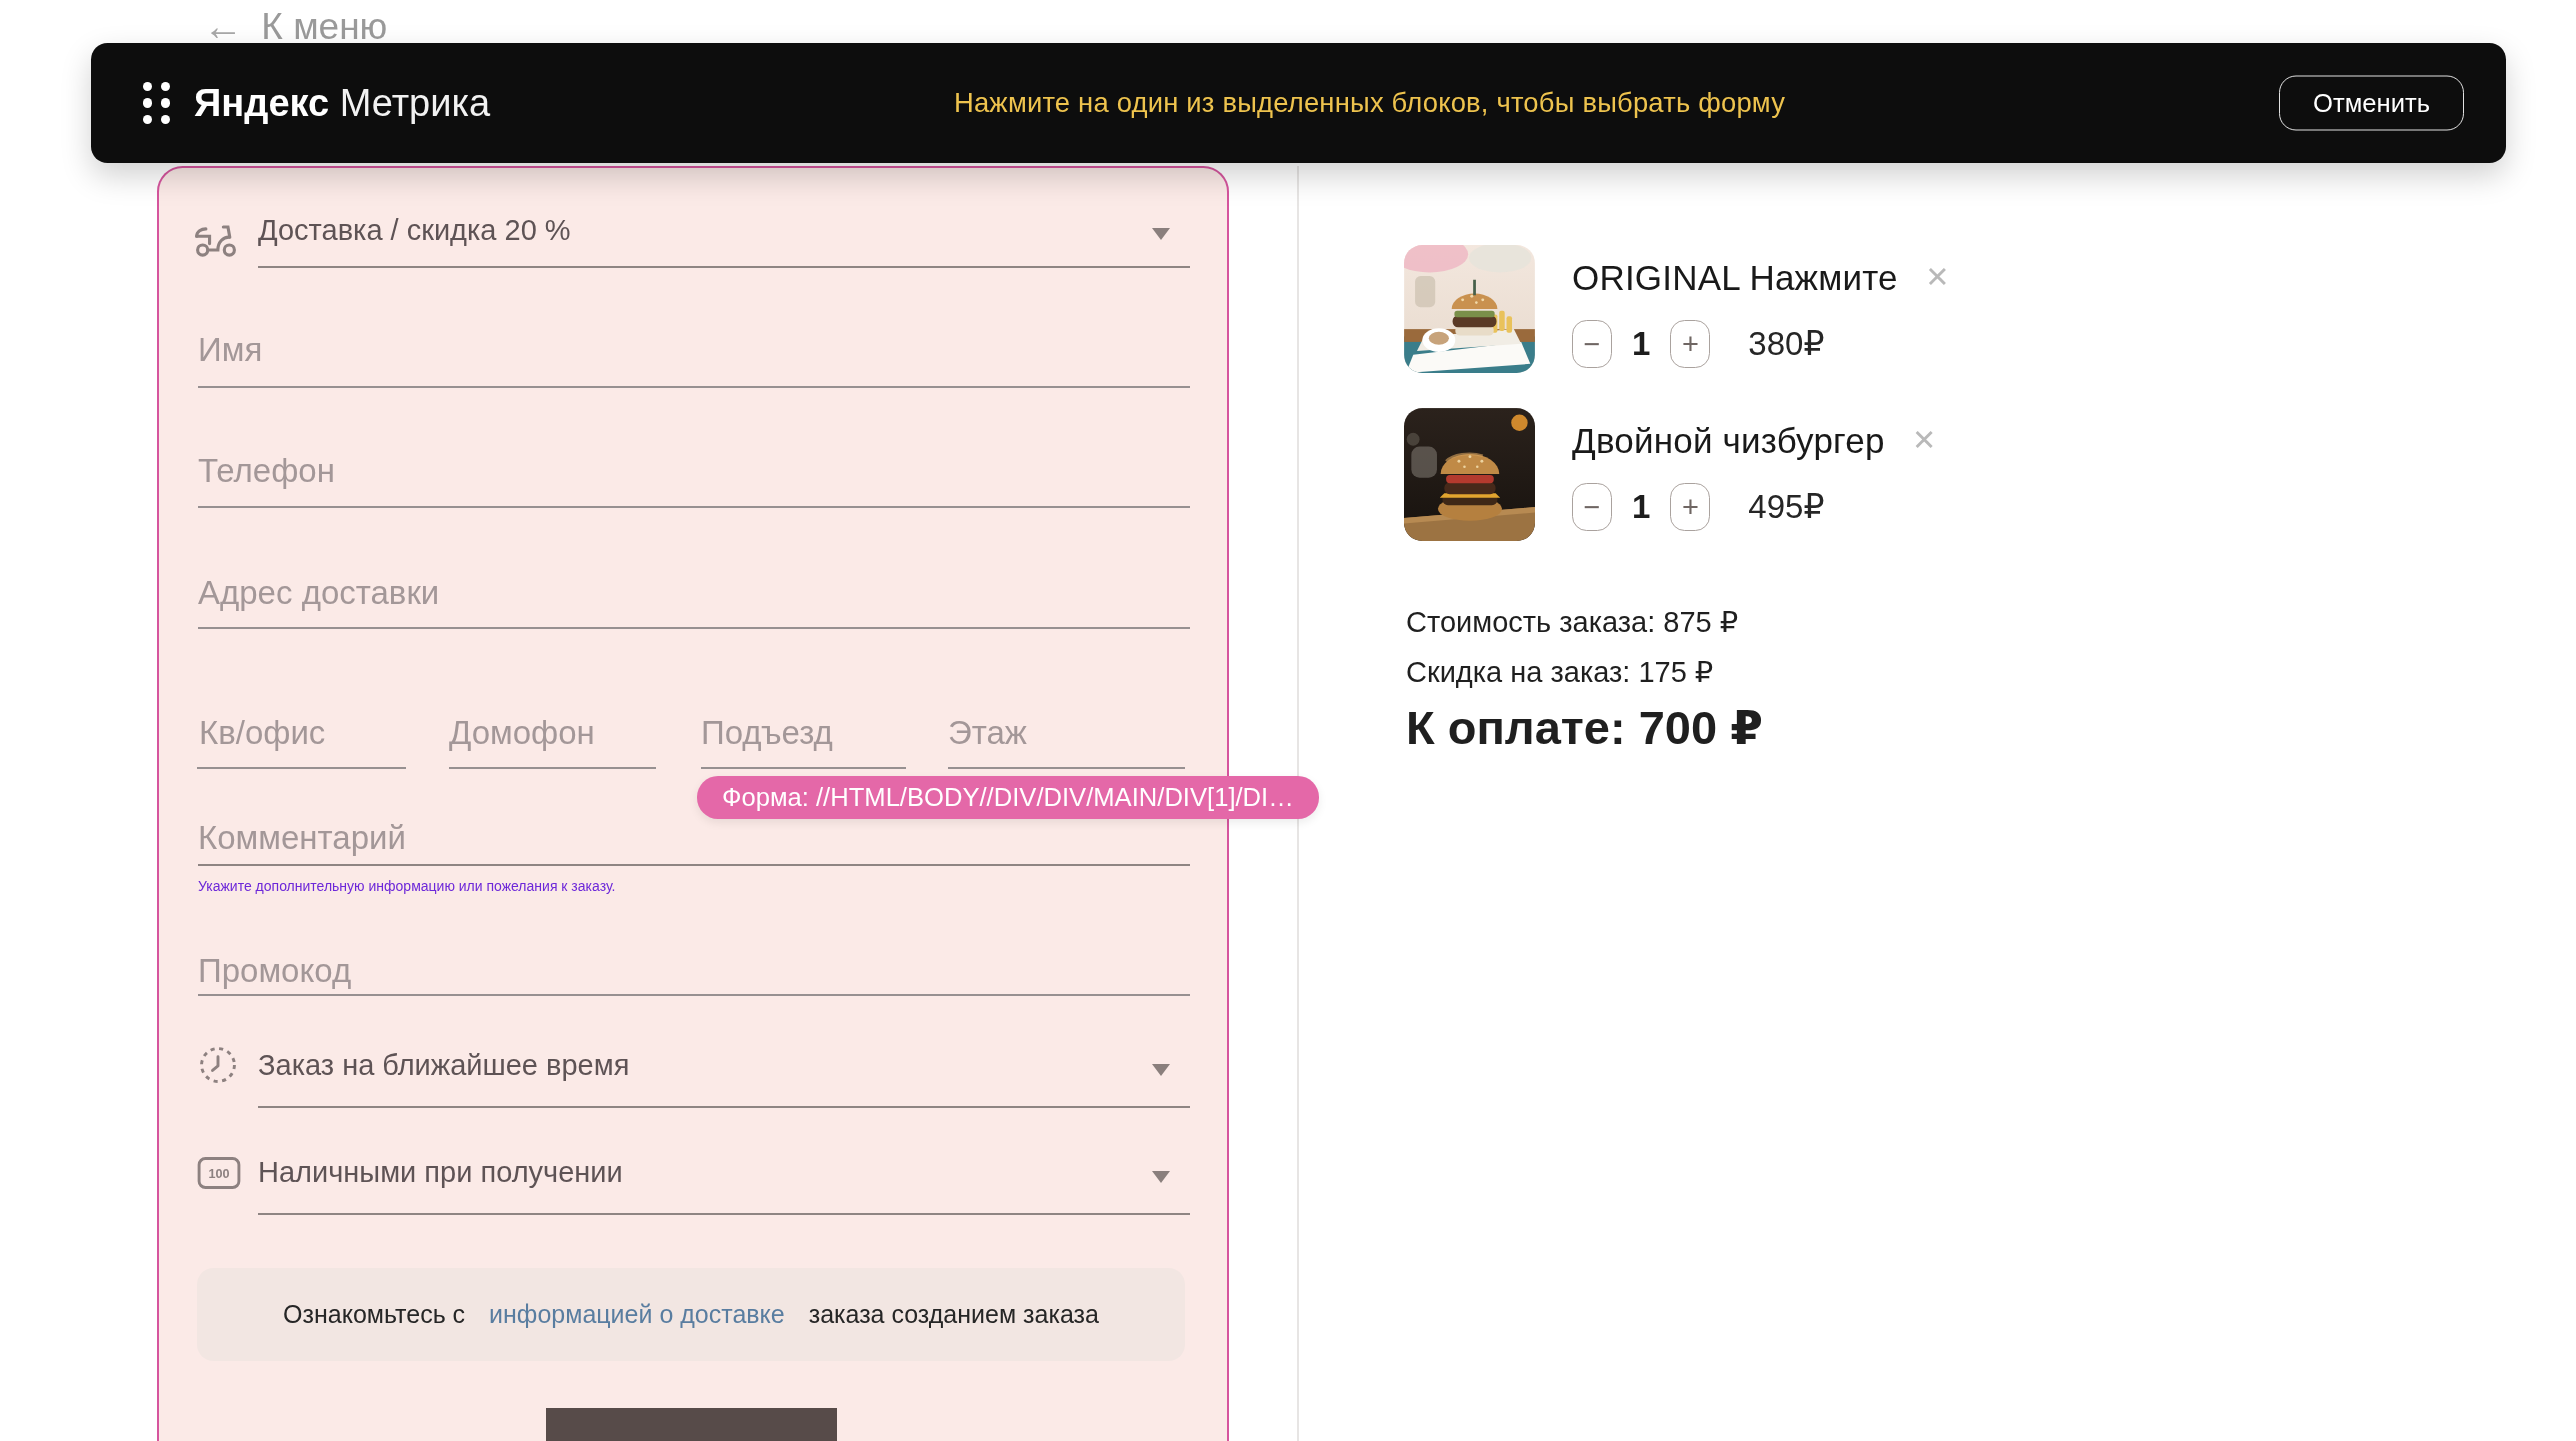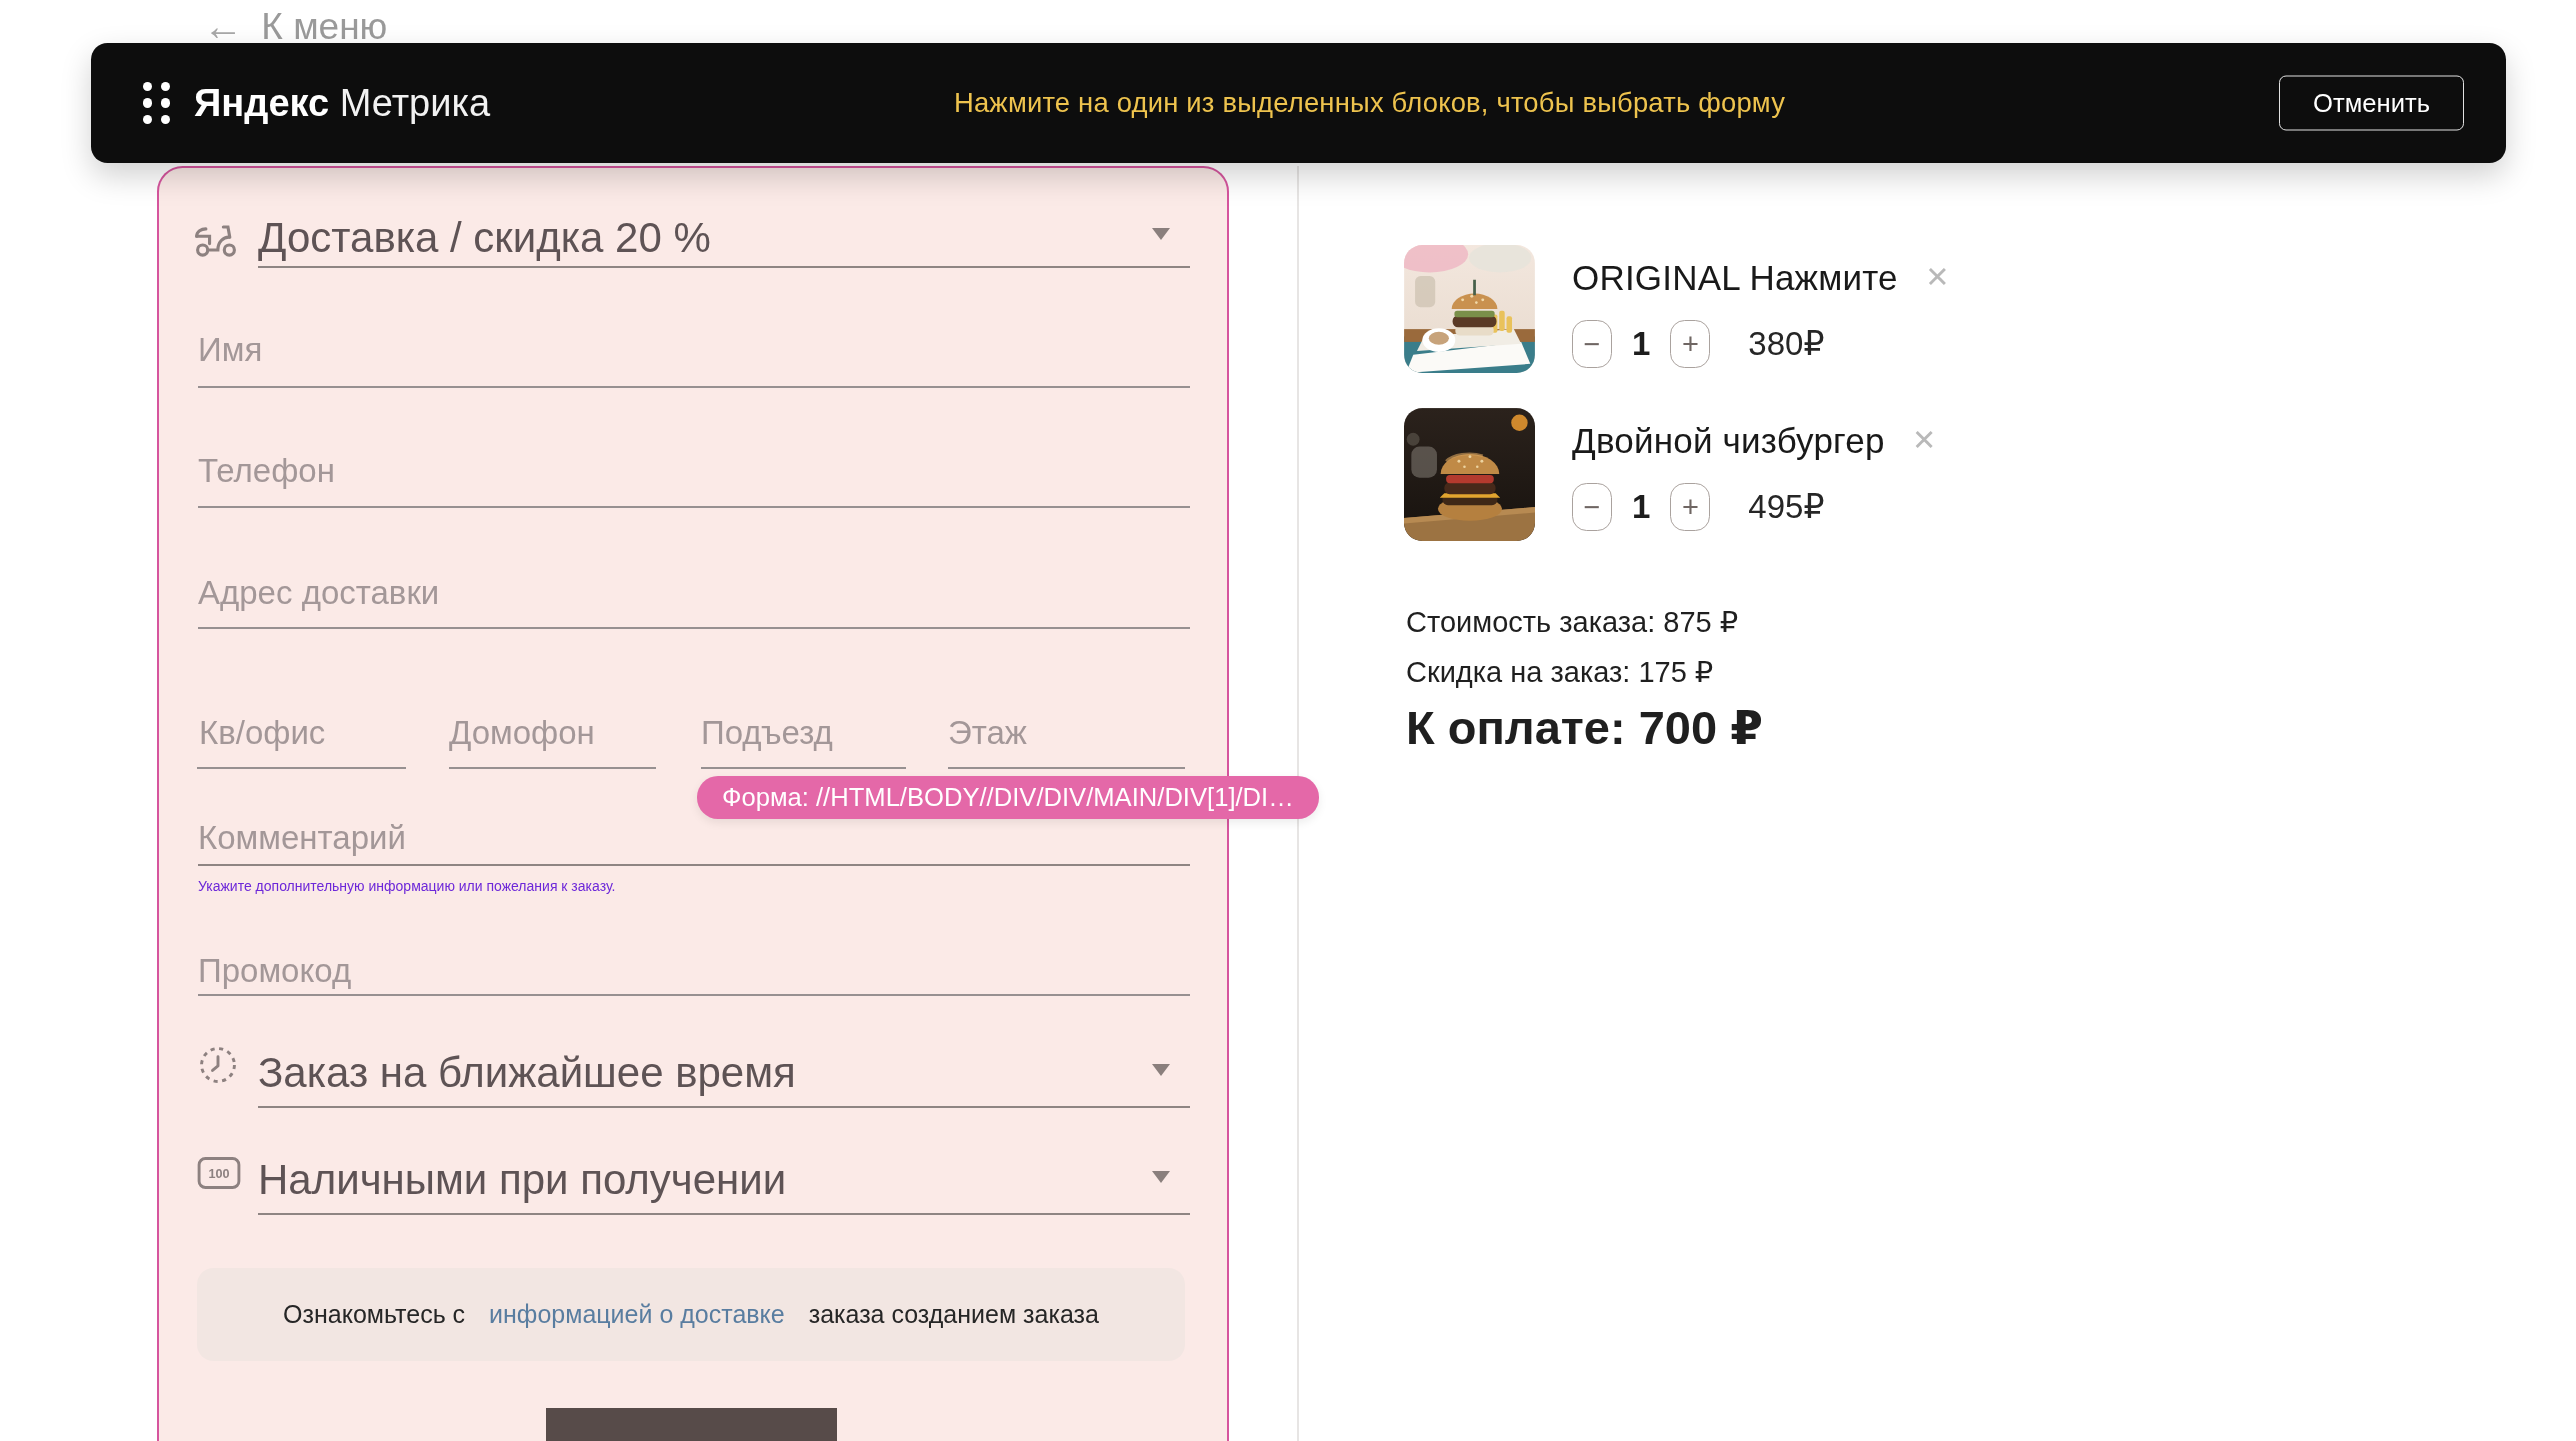--- a/index.html
+++ b/index.html
@@ -30,34 +30,34 @@
   .grid-icon i{width:9.1px;height:9.1px;border-radius:50%;background:#ffffff;}
   .brand{margin-left:20px;color:#ffffff;font-size:38px;white-space:nowrap;}
   .brand b{font-weight:700;}
   .brand span{font-weight:300;opacity:.95;}
   .bar-message{
     position:absolute;left:calc(50% + 71px);top:50%;transform:translate(-50%,-50%);
     color:#eec34e;font-size:27.4px;font-weight:400;white-space:nowrap;letter-spacing:0.2px;
   }
   .cancel-btn{
     position:absolute;right:42px;top:50%;transform:translateY(-50%);
-    border:1.8px solid rgba(255,255,255,.88);border-radius:7px;
+    border:1.8px solid rgba(255,255,255,.88);border-radius:17px;
     color:#ffffff;font-size:25.6px;padding:12px 33px;background:transparent;cursor:pointer;
     font-family:inherit;
   }
   
   .form-panel{
     position:absolute;left:157px;top:166px;width:1068px;height:1308px;z-index:2;
     background:#fbeae7;border:2.7px solid #d6559e;border-bottom:none;
     border-radius:25.6px 25.6px 0 0;box-sizing:content-box;
   }
   .form-panel *{box-sizing:border-box;}
   .abs{position:absolute;}
   .ph-label{font-size:33px;color:#a39798;white-space:nowrap;}
-  .sel-label{font-size:42px;color:#5e5355;white-space:nowrap;}
+  .sel-label{font-size:29px;color:#5e5355;white-space:nowrap;}
   .u-line{height:1.8px;background:#8e8583;}
   .u-line.thin{background:#979091;}
   .chev{width:0;height:0;border-left:9.1px solid transparent;border-right:9.1px solid transparent;border-top:12px solid #8a7f7d;}
   .hint{font-size:14px;color:#6d28d9;white-space:nowrap;}
   .icon-svg{display:block;}
   .banner{
     background:#f2e6e2;border-radius:16.5px;
     display:flex;align-items:center;justify-content:center;
     font-size:25px;color:#262626;white-space:pre;gap:17px;
   }

